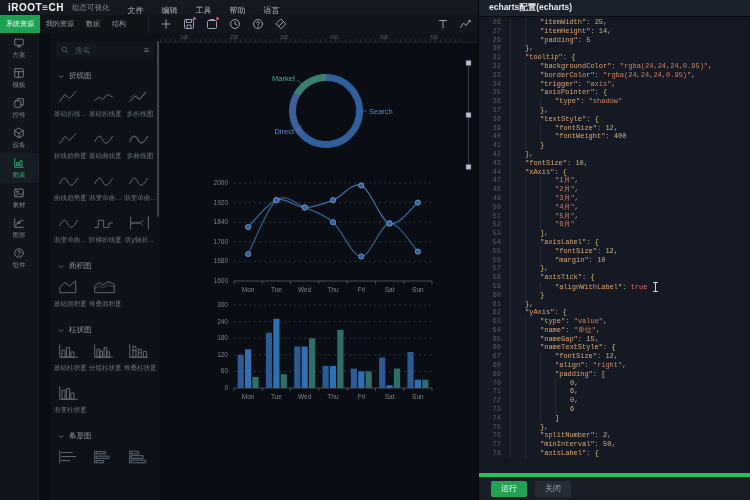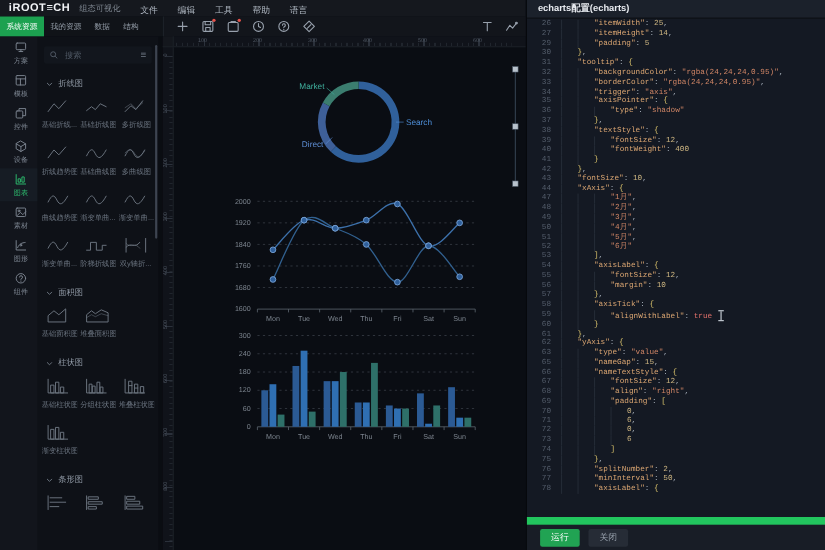--- a/index.html
+++ b/index.html
@@ -23,21 +23,21 @@
   .tool .badge{position:absolute;right:-1px;top:-1px;width:3px;height:3px;border-radius:50%;background:#e5534b}
   #toolbar .right{margin-left:auto;margin-right:8px;display:flex}
   #toolbar .right .tool{margin-left:10px}
   
   #rail{position:absolute;left:0;top:33px;width:38px;bottom:0;background:#12151c;border-right:1px solid #1b2026;z-index:2}
   .rail-item{width:38px;height:30px;display:flex;flex-direction:column;align-items:center;justify-content:center;color:#7d8692}
   .rail-item svg{width:12px;height:12px}
   .rail-item .lbl{font-size:7px;margin-top:1px;transform:scale(.92)}
   .rail-item.active{background:#161c24;color:#2dbd6e}
   
-  #library{position:absolute;left:34px;top:33px;width:110px;bottom:0;background:#0e1117;overflow:hidden;z-index:2}
+  #library{position:absolute;left:50px;top:33px;width:110px;bottom:0;background:#0e1117;overflow:hidden;z-index:2}
   #lib-scroll{position:absolute;right:1px;top:8px;width:2px;height:176px;background:#3d4450;border-radius:1px}
   .lib-search{margin:9px 6px 4px 6px;height:16px;display:flex;align-items:center;background:#12161d;border-radius:2px;padding:0 5px}
   .lib-search svg{width:8px;height:8px;color:#59626e;flex:none}
   .lib-search input{flex:1;min-width:0;background:transparent;border:none;outline:none;color:#cfd6de;
         font-size:7.5px;margin-left:4px;font-family:"Liberation Sans",sans-serif}
   .lib-search input::placeholder{color:#4f5864}
   .lib-search .ham{color:#707a86;font-size:9px;line-height:8px;flex:none}
   .lib-cat{display:flex;align-items:center;padding:9px 0 3px 8px;color:#8f98a4;font-size:7.5px}
   .lib-cat svg{width:6px;height:5px;margin-right:5px;color:#6b747f}
   .lib-grid{display:flex;flex-wrap:wrap;padding-left:2px}
@@ -65,21 +65,21 @@
              display:flex;align-items:center;padding-left:10px;border-bottom:1px solid #0a0d12}
   #editor{flex:1;overflow:hidden;padding-top:1px;font-family:Liberation Mono, monospace;font-size:7px}
   .cl{height:8.8px;line-height:8.8px;white-space:pre;display:flex}
   .ln{width:22px;flex:none;text-align:right;color:#545d6b;padding-right:9px}
   .code{white-space:pre}
   .guide{display:inline-block;width:14px;height:8.8px;border-left:1px solid #232a35;vertical-align:top}
   .tk{color:#dba672}.ts{color:#cf8565}.tn{color:#cdb581}.tb{color:#e0706a}.tp{color:#d9c26b}.td{color:#a9b2bd}
   .ibeam{display:inline-block;width:5px;height:8px;margin-left:6px;vertical-align:middle;
          border-top:1px solid #cfd6de;border-bottom:1px solid #cfd6de;
          background:linear-gradient(#cfd6de,#cfd6de) center/1px 100% no-repeat}
-  .cp-actions{height:23px;flex:none;background:#181d26;border-top:7px solid #22c55e;
+  .cp-actions{height:23px;flex:none;background:#181d26;border-top:4px solid #22c55e;
               display:flex;align-items:center;gap:8px;padding-left:12px}
   .btn{font-size:8px;padding:2.5px 10px;border-radius:2px;border:none;font-family:"Liberation Sans",sans-serif}
   .btn.primary{background:#21a353;color:#fff}
   .btn.default{background:#262c36;color:#98a1ac}
 </style>
 </head>
 <body>
 
 <div id="menubar">
   <span id="logo">iROOT≡CH</span>
@@ -578,20 +578,21 @@
       <div class="cl"><span class="ln">54</span><span class="code"><span class="guide"></span><span class="guide"></span><span class="tk">"axisLabel"</span><span class="td">: </span><span class="tp">{</span></span></div>
       <div class="cl"><span class="ln">55</span><span class="code"><span class="guide"></span><span class="guide"></span><span class="guide"></span><span class="tk">"fontSize"</span><span class="td">: </span><span class="tn">12</span><span class="td">,</span></span></div>
       <div class="cl"><span class="ln">56</span><span class="code"><span class="guide"></span><span class="guide"></span><span class="guide"></span><span class="tk">"margin"</span><span class="td">: </span><span class="tn">10</span></span></div>
       <div class="cl"><span class="ln">57</span><span class="code"><span class="guide"></span><span class="guide"></span><span class="tp">}</span><span class="td">,</span></span></div>
       <div class="cl"><span class="ln">58</span><span class="code"><span class="guide"></span><span class="guide"></span><span class="tk">"axisTick"</span><span class="td">: </span><span class="tp">{</span></span></div>
       <div class="cl"><span class="ln">59</span><span class="code"><span class="guide"></span><span class="guide"></span><span class="guide"></span><span class="tk">"alignWithLabel"</span><span class="td">: </span><span class="tb">true</span><span class="ibeam"></span></span></div>
       <div class="cl"><span class="ln">60</span><span class="code"><span class="guide"></span><span class="guide"></span><span class="tp">}</span></span></div>
       <div class="cl"><span class="ln">61</span><span class="code"><span class="guide"></span><span class="tp">}</span><span class="td">,</span></span></div>
       <div class="cl"><span class="ln">62</span><span class="code"><span class="guide"></span><span class="tk">"yAxis"</span><span class="td">: </span><span class="tp">{</span></span></div>
       <div class="cl"><span class="ln">63</span><span class="code"><span class="guide"></span><span class="guide"></span><span class="tk">"type"</span><span class="td">: </span><span class="ts">"value"</span><span class="td">,</span></span></div>
+      <div class="cl"><span class="ln">64</span><span class="code"><span class="guide"></span><span class="guide"></span><span class="tk">"name"</span><span class="td">: </span><span class="ts">"单位"</span><span class="td">,</span></span></div>
       <div class="cl"><span class="ln">65</span><span class="code"><span class="guide"></span><span class="guide"></span><span class="tk">"nameGap"</span><span class="td">: </span><span class="tn">15</span><span class="td">,</span></span></div>
       <div class="cl"><span class="ln">66</span><span class="code"><span class="guide"></span><span class="guide"></span><span class="tk">"nameTextStyle"</span><span class="td">: </span><span class="tp">{</span></span></div>
       <div class="cl"><span class="ln">67</span><span class="code"><span class="guide"></span><span class="guide"></span><span class="guide"></span><span class="tk">"fontSize"</span><span class="td">: </span><span class="tn">12</span><span class="td">,</span></span></div>
       <div class="cl"><span class="ln">68</span><span class="code"><span class="guide"></span><span class="guide"></span><span class="guide"></span><span class="tk">"align"</span><span class="td">: </span><span class="ts">"right"</span><span class="td">,</span></span></div>
       <div class="cl"><span class="ln">69</span><span class="code"><span class="guide"></span><span class="guide"></span><span class="guide"></span><span class="tk">"padding"</span><span class="td">: </span><span class="tp">[</span></span></div>
       <div class="cl"><span class="ln">70</span><span class="code"><span class="guide"></span><span class="guide"></span><span class="guide"></span><span class="guide"></span><span class="tn">0</span><span class="td">,</span></span></div>
       <div class="cl"><span class="ln">71</span><span class="code"><span class="guide"></span><span class="guide"></span><span class="guide"></span><span class="guide"></span><span class="tn">6</span><span class="td">,</span></span></div>
       <div class="cl"><span class="ln">72</span><span class="code"><span class="guide"></span><span class="guide"></span><span class="guide"></span><span class="guide"></span><span class="tn">0</span><span class="td">,</span></span></div>
       <div class="cl"><span class="ln">73</span><span class="code"><span class="guide"></span><span class="guide"></span><span class="guide"></span><span class="guide"></span><span class="tn">6</span></span></div>
       <div class="cl"><span class="ln">74</span><span class="code"><span class="guide"></span><span class="guide"></span><span class="guide"></span><span class="tp">]</span></span></div>

